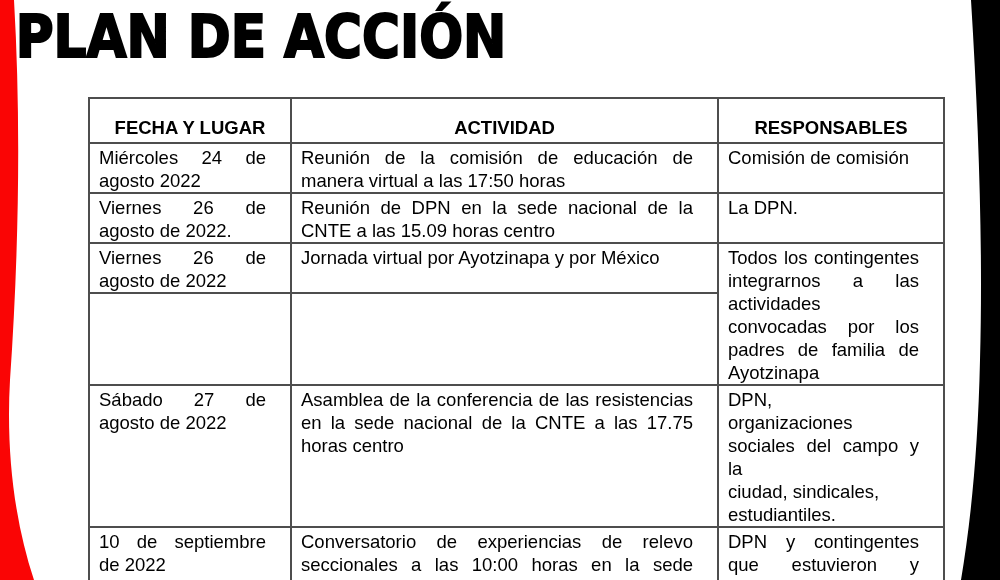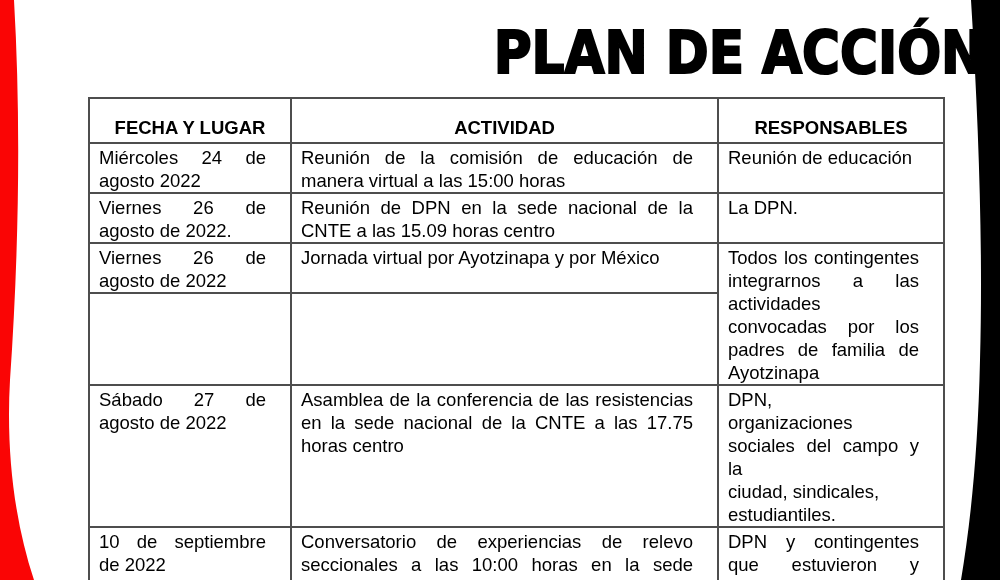--- a/index.html
+++ b/index.html
@@ -6,21 +6,21 @@
   body{
     width:1000px;height:580px;overflow:hidden;position:relative;
     background:#ffffff;
     font-family:"Liberation Sans",sans-serif;
   }
   
   .decor{position:absolute;left:0;top:0;width:1000px;height:580px;z-index:0;}
 
   
   .title-wrap{
-    position:absolute;left:0;top:18px;width:1000px;text-align:right;z-index:2;
+    position:absolute;left:0;top:2px;width:1000px;text-align:left;z-index:2;
   }
   .title{
     display:inline-block;
     font-family:"DejaVu Sans","Liberation Sans",sans-serif;
     font-weight:bold;
     font-size:55px;
     color:#000;
     letter-spacing:0px;
     -webkit-text-stroke:2px #000;
     transform:scaleX(0.94) scaleY(1.08);
@@ -83,22 +83,22 @@
       <col class="c3">
     </colgroup>
   <tbody>
     <tr>
       <th>FECHA Y LUGAR</th>
       <th>ACTIVIDAD</th>
       <th>RESPONSABLES</th>
     </tr>
     <tr class="r1">
       <td>Miércoles 24 de agosto 2022</td>
-      <td>Reunión de la comisión de educación de manera virtual a las 15:00 horas</td>
-      <td>Reunión de educación</td>
+      <td>Reunión de la comisión de educación de manera virtual a las 17:50 horas</td>
+      <td>Comisión de comisión</td>
     </tr>
     <tr class="r2">
       <td>Viernes 26 de agosto de 2022.</td>
       <td>Reunión de DPN en la sede nacional de la CNTE a las 15.09 horas centro</td>
       <td>La DPN.</td>
     </tr>
     <tr class="r3">
       <td>Viernes 26 de agosto de 2022</td>
       <td>Jornada virtual por Ayotzinapa y por México</td>
       <td rowspan="2">Todos los contingentes integrarnos a las actividades convocadas por los padres de familia de Ayotzinapa</td>

